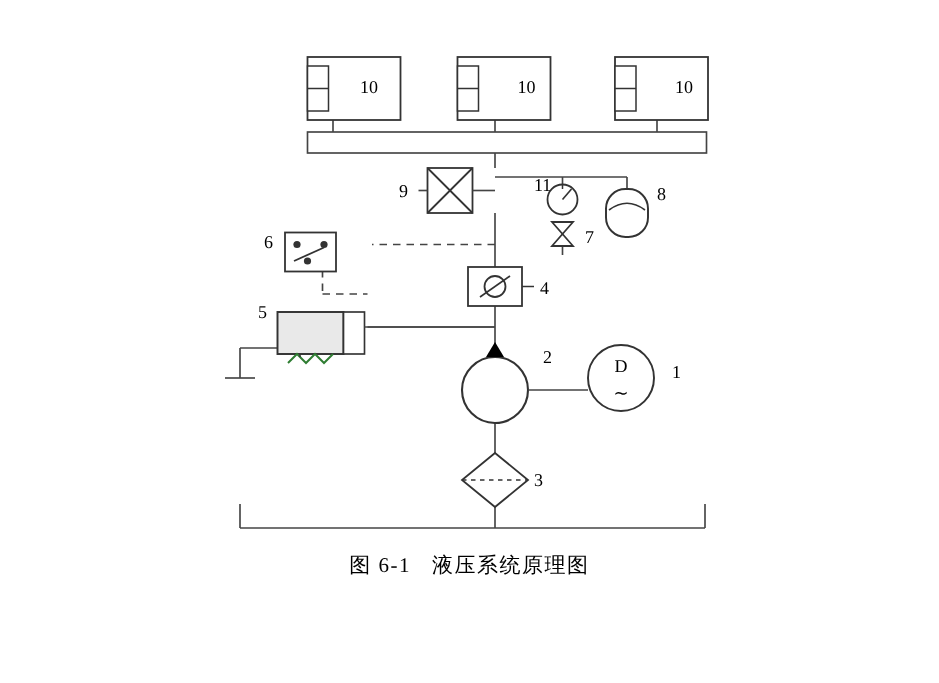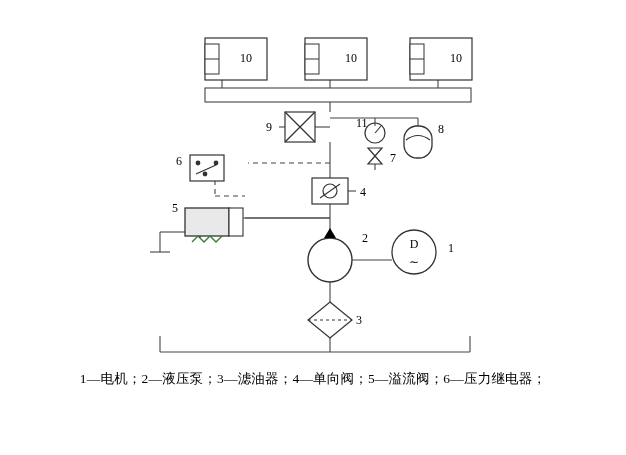--- a/index.html
+++ b/index.html
@@ -189,16 +189,18 @@
     <text class="svg-label" x="438" y="133">8</text>
     <text class="svg-label" x="360" y="196">4</text>
     <text class="svg-label" x="176" y="165">6</text>
     <text class="svg-label" x="172" y="212">5</text>
     <text class="svg-label" x="362" y="242">2</text>
     <text class="svg-label" x="448" y="252">1</text>
     <text class="svg-label" x="356" y="324">3</text>
   </svg>
 
   <div class="caption-block">
-    <div class="legend-line">1—电机；2—液压泵；3—滤油器；4—单向阀；5—溢流阀；6—压力继电器；</div>
+    <div class="fig-title">
+      <span class="num">图 6-1</span><span>液压系统原理图</span>
+    </div>
   </div>
 
 </div>
 
 </body></html>

